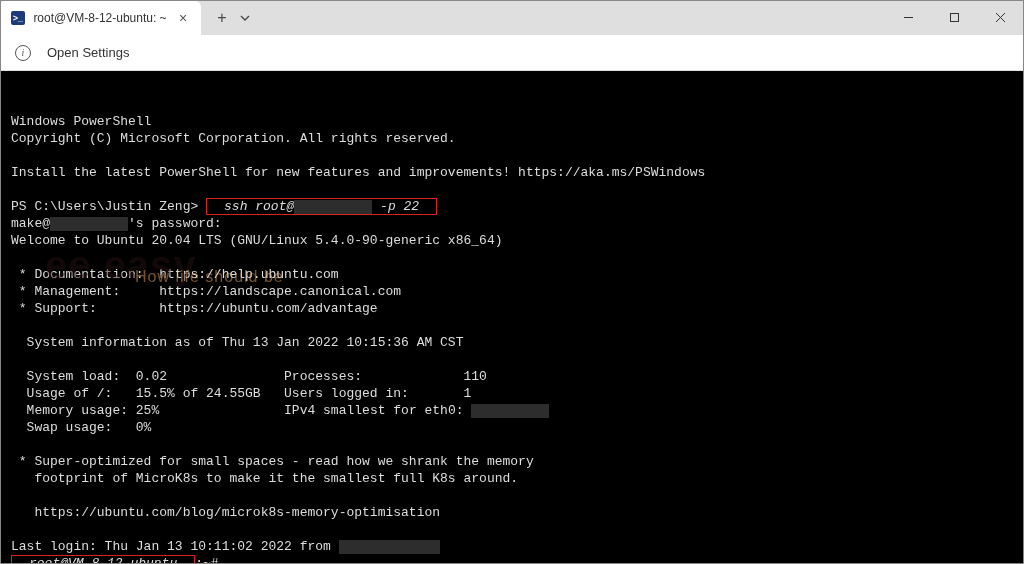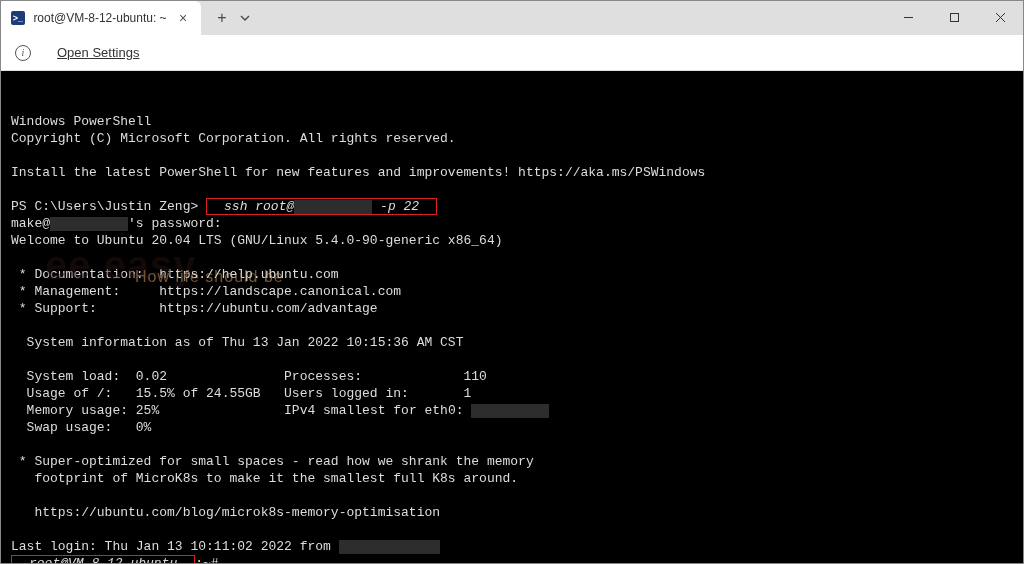--- a/index.html
+++ b/index.html
@@ -66,21 +66,21 @@
       padding: 0 14px; gap: 10px;
       font-size: 13px; color: #333;
       border-bottom: 1px solid #e0e0e0;
     }
     .info-icon {
       width: 16px; height: 16px; border: 1.2px solid #555; border-radius: 50%;
       display: flex; align-items: center; justify-content: center;
       font-size: 10px; font-style: italic; font-family: serif;
       color: #555;
     }
-    .open-settings { text-decoration: underline; cursor: pointer; margin-left: 16px; }
+    .open-settings { cursor: pointer; margin-left: 6px; }
     .terminal {
       flex: 1; background: #000; color: #ddd;
       font-family: Consolas, "Courier New", monospace;
       font-size: 13px; line-height: 17px;
       padding: 8px 10px;
       white-space: pre;
       overflow: hidden;
       position: relative;
     }
     .terminal .line { white-space: pre; }

